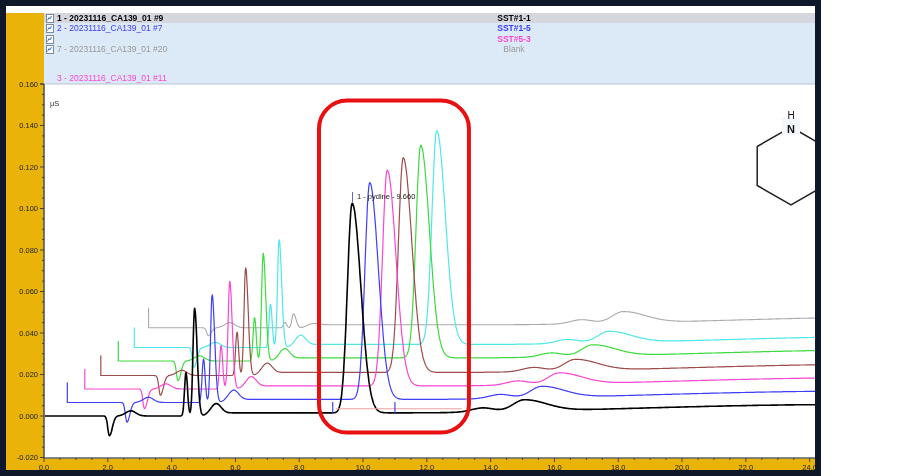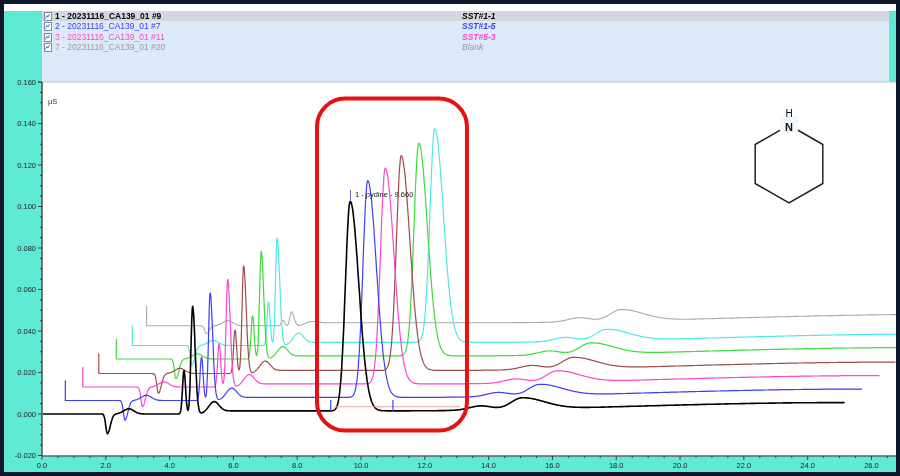--- a/index.html
+++ b/index.html
@@ -1,31 +1,31 @@
 <!DOCTYPE html>
 <html><head>
 <meta charset="utf-8">
 <style>
   html,body{margin:0;padding:0;}
   .screen{
-    position:relative;width:900px;height:476px;
-    background:#5eead4;overflow:hidden;
+    position:relative;width:821px;height:476px;
+    background:#eab308;overflow:hidden;
     font-family:"Liberation Sans",sans-serif;
-    border:4px solid #0f172a;box-sizing:border-box;
+    border:6px solid #0f172a;box-sizing:border-box;
   }
   .top-strip{position:absolute;left:0;top:0;width:900px;height:7px;background:#ffffff;}
   .legend-panel{
     position:absolute;left:38px;top:7px;width:847px;height:74px;
     background:#dce9f7;border-bottom:1px solid #b9c4d4;font-size:8.5px;
   }
   .legend-row{position:relative;height:10.4px;line-height:10.4px;white-space:nowrap;}
   .legend-row.selected{background:#d6d6df;}
   .legend-row .icn{position:absolute;left:2px;top:1px;}
   .legend-row .inj-name{position:absolute;left:13px;top:0;}
-  .legend-row .sst{position:absolute;left:420px;width:100px;top:0;font-style:italic;}
+  .legend-row .sst{position:absolute;left:420px;width:100px;top:0;text-align:center;}
   .bold{font-weight:bold;}
   svg text{font-family:"Liberation Sans",sans-serif;}
   .chart-svg{position:absolute;left:0;top:0;}
   .bottom-accent{position:absolute;left:0;top:469px;width:900px;height:2px;background:#f5a93c;}
 </style>
 </head>
 <body>
 
 <div class="screen">
   <div class="top-strip"></div>
@@ -45,21 +45,21 @@
           <path d="M1.5 6.5 L3 3.5 L4 5 L5.5 2" fill="none" stroke="#3a6dbd" stroke-width="0.9"></path>
         </svg>
         <span class="inj-name" style="color: rgb(61, 61, 250);">2 - 20231116_CA139_01 #7</span>
         <span class="sst bold" style="color: rgb(61, 61, 250);">SST#1-5</span>
       </div>
       <div class="legend-row">
         <svg width="9" height="9" class="icn">
           <rect x="0.5" y="0.5" width="7" height="8" fill="#fff" stroke="#7a8aa0"></rect>
           <path d="M1.5 6.5 L3 3.5 L4 5 L5.5 2" fill="none" stroke="#3a6dbd" stroke-width="0.9"></path>
         </svg>
-        <span class="inj-name" style="color: rgb(250, 70, 210);">3 - 20231116_CA139_01 #11</span>
+        <span class="inj-name" style="color: rgb(250, 70, 210); margin-top: 39px;">3 - 20231116_CA139_01 #11</span>
         <span class="sst bold" style="color: rgb(250, 70, 210);">SST#5-3</span>
       </div>
       <div class="legend-row">
         <svg width="9" height="9" class="icn">
           <rect x="0.5" y="0.5" width="7" height="8" fill="#fff" stroke="#7a8aa0"></rect>
           <path d="M1.5 6.5 L3 3.5 L4 5 L5.5 2" fill="none" stroke="#3a6dbd" stroke-width="0.9"></path>
         </svg>
         <span class="inj-name" style="color: rgb(154, 154, 154); text-align: right;">7 - 20231116_CA139_01 #20</span>
         <span class="sst" style="color: rgb(154, 154, 154);">Blank</span>
       </div>

